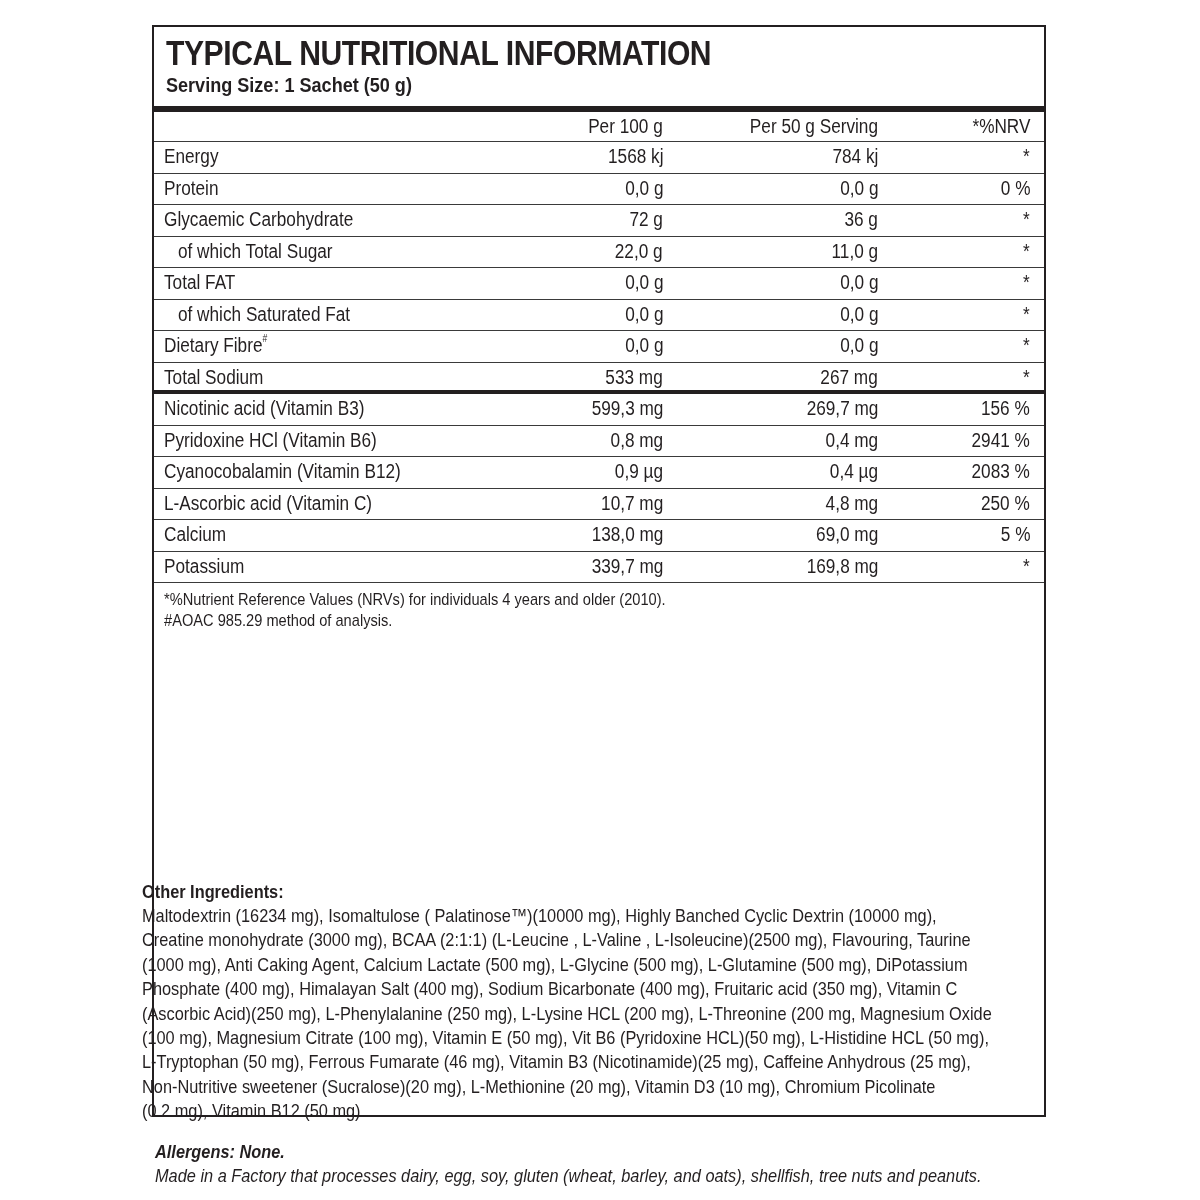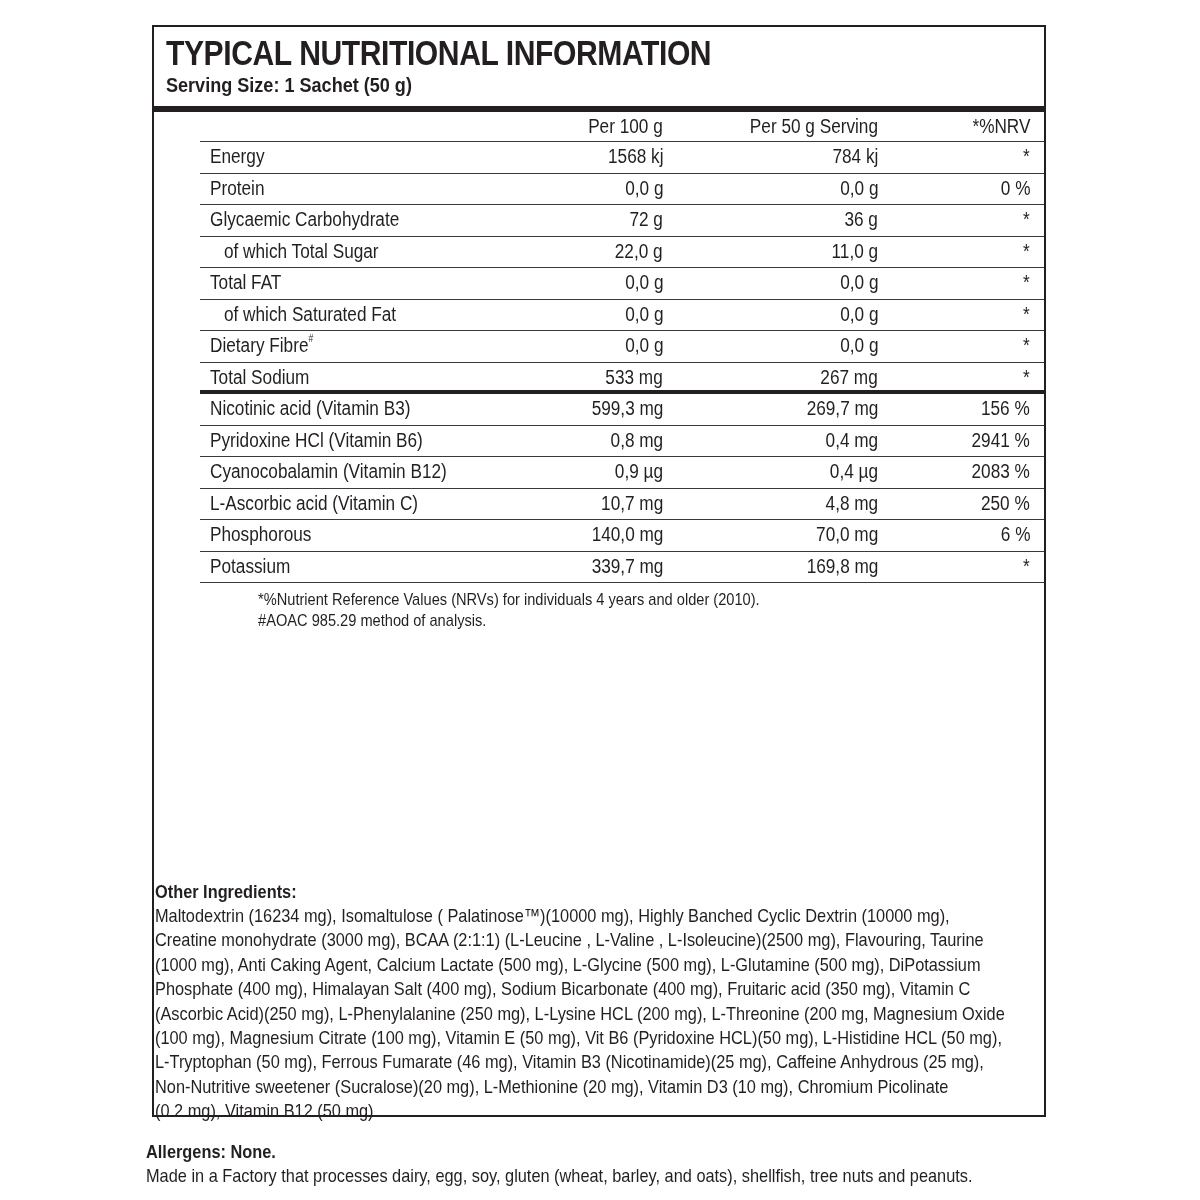--- a/index.html
+++ b/index.html
@@ -5,38 +5,38 @@
   html, body { margin: 0; padding: 0; background: #ffffff; }
   body { width: 1200px; height: 1200px; position: relative; overflow: hidden;
          font-family: "Liberation Sans", sans-serif; color: #231f20; }
   .panel { position: absolute; left: 152px; top: 25px; width: 894px; height: 1092px;
            border: 2px solid #231f20; box-sizing: border-box; }
   .title { position: absolute; left: 12px; top: 6px; font-weight: bold; font-size: 35px;
            letter-spacing: -0.5px; transform: scaleX(0.86); transform-origin: left top; white-space: nowrap; }
   .serving { position: absolute; left: 12px; top: 46px; font-weight: bold; font-size: 21px;
              transform: scaleX(0.86); transform-origin: left top; white-space: nowrap; }
   .thickbar { position: absolute; left: 0; right: 0; top: 79px; height: 6px; background: #231f20; }
-  .table { position: absolute; left: 0; right: 0; top: 85px; padding-left: 46px; }
+  .table { position: absolute; left: 0; right: 0; top: 85px; }
   .row { position: relative; height: 31.5px; border-bottom: 1.5px solid #3a3a3a; box-sizing: border-box; }
   .row.thick-bottom { border-bottom: 4px solid #231f20; text-align: right; }
   .row.head { height: 30px; }
   .cell { position: absolute; top: 3px; font-size: 20px; white-space: nowrap;
           transform: scaleX(0.86); }
   .c-label { left: 10px; transform-origin: left top; }
   .c-label.indent { left: 24px; }
   .c-p100 { right: 381px; transform-origin: right top; }
   .c-p50 { right: 166px; transform-origin: right top; }
   .c-nrv { right: 14px; transform-origin: right top; }
   sup { font-size: 10px; vertical-align: top; position: relative; top: -1px; }
-  .footnote { position: relative; padding: 6px 10px 0 10px; height: 60px; box-sizing: border-box; margin-left: 48px; }
+  .footnote { position: relative; padding: 6px 10px 0 10px; height: 60px; box-sizing: border-box; }
   .footnote div { font-size: 17px; line-height: 21px; transform: scaleX(0.86); transform-origin: left top; white-space: nowrap; }
-  .ingredients { position: absolute; left: 155px; top: 880px; width: 900px; }
+  .ingredients { position: absolute; left: 142px; top: 880px; width: 900px; }
   .ing-heading { font-weight: bold; font-size: 19px; line-height: 24px; transform: scaleX(0.86); transform-origin: left top; white-space: nowrap; }
   .ing-line { font-size: 19px; line-height: 24.4px; transform: scaleX(0.86); transform-origin: left top; white-space: nowrap; }
-  .allergens { position: absolute; left: 146px; top: 1140px; width: 900px; }
+  .allergens { position: absolute; left: 155px; top: 1140px; width: 900px; font-style: italic; }
   .allergen-heading { font-weight: bold; font-size: 19px; line-height: 24px; transform: scaleX(0.86); transform-origin: left top; white-space: nowrap; }
   .allergen-text { font-size: 19px; line-height: 24px; transform: scaleX(0.86); transform-origin: left top; white-space: nowrap; }
 </style>
 </head>
 <body>
 
 <div class="panel">
   <div class="title">TYPICAL NUTRITIONAL INFORMATION</div>
   <div class="serving">Serving Size: 1 Sachet (50 g)</div>
   <div class="thickbar"></div>
@@ -115,24 +115,24 @@
       <span class="cell c-p50">0,4 µg</span>
       <span class="cell c-nrv">2083 %</span>
     </div>
     <div class="row">
       <span class="cell c-label">L-Ascorbic acid (Vitamin C)</span>
       <span class="cell c-p100">10,7 mg</span>
       <span class="cell c-p50">4,8 mg</span>
       <span class="cell c-nrv">250 %</span>
     </div>
     <div class="row">
-      <span class="cell c-label">Phosphorous</span>
-      <span class="cell c-p100">140,0 mg</span>
-      <span class="cell c-p50">70,0 mg</span>
-      <span class="cell c-nrv">6 %</span>
+      <span class="cell c-label">Calcium</span>
+      <span class="cell c-p100">138,0 mg</span>
+      <span class="cell c-p50">69,0 mg</span>
+      <span class="cell c-nrv">5 %</span>
     </div>
     <div class="row">
       <span class="cell c-label">Potassium</span>
       <span class="cell c-p100">339,7 mg</span>
       <span class="cell c-p50">169,8 mg</span>
       <span class="cell c-nrv">*</span>
     </div>
 
     <div class="footnote">
       <div>*%Nutrient Reference Values (NRVs) for individuals 4 years and older (2010).</div>

